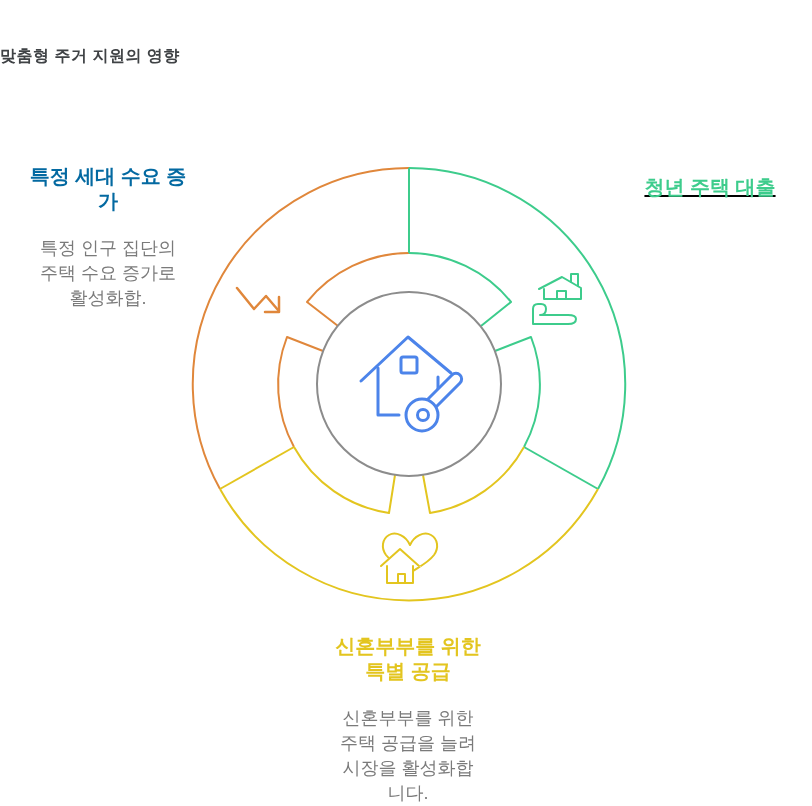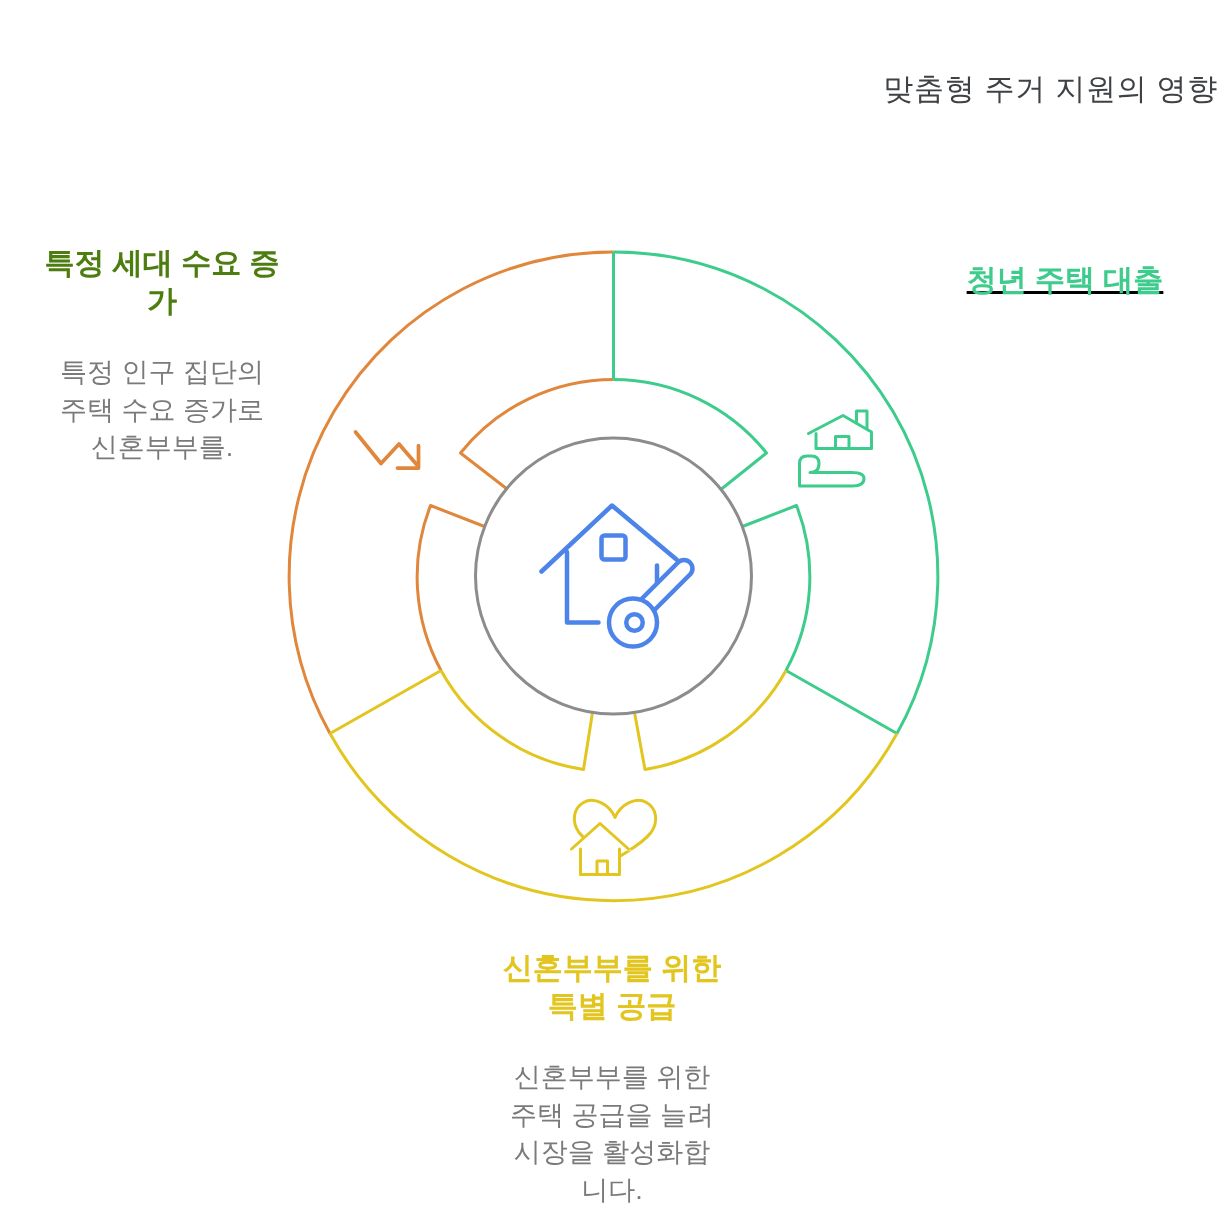--- a/index.html
+++ b/index.html
@@ -6,22 +6,22 @@
   .stage{
     position:relative;
     width:812px;height:806px;
     background:#ffffff;
     overflow:hidden;
     font-family:"Liberation Sans","DejaVu Sans",sans-serif;
   }
   .page-title{
     position:absolute;
     left:0;top:46px;width:812px;
-    text-align:right;
-    font-size:20px;font-weight:normal;
+    text-align:left;
+    font-size:16px;font-weight:bold;
     color:#3F4245;
     letter-spacing:0.5px;
   }
   .diagram-svg{position:absolute;left:0;top:0;}
   .seg-label{
     position:absolute;
     text-align:center;
     white-space:pre-line;
   }
   .seg-heading{
@@ -32,21 +32,21 @@
   .seg-body{
     font-size:18px;
     line-height:25px;
     color:#7A7A7A;
     margin-top:4px;
   }
   .seg-label.pos-left{left:12px;top:146px;width:192px;}
   .seg-label.pos-right{left:626px;top:157px;width:168px;text-decoration:underline;}
   .seg-label.pos-right .seg-body{margin-top:9px;}
   .seg-label.pos-bottom{left:318px;top:616px;width:180px;}
-  .hd-orange{color:#4d7c0f;}
+  .hd-orange{color:#0369a1;}
   .hd-green{color:#3DCC8C;}
   .hd-yellow{color:#E3C51F;}
 </style>
 </head>
 <body>
 
 <div class="stage">
 
   <div class="page-title">맞춤형 주거 지원의 영향</div>
 
@@ -102,21 +102,21 @@
       <circle cx="422" cy="415" r="16" fill="#ffffff"></circle>
       <circle cx="423" cy="415" r="5.5"></circle>
     </g>
   </svg>
 
   <div class="seg-label pos-left">
     <div class="seg-heading hd-orange">특정 세대 수요 증
 가</div>
     <div class="seg-body">특정 인구 집단의
 주택 수요 증가로
-신혼부부를.</div>
+활성화합.</div>
   </div>
 
   <div class="seg-label pos-right">
     <div class="seg-heading hd-green">청년 주택 대출</div>
   </div>
 
   <div class="seg-label pos-bottom">
     <div class="seg-heading hd-yellow">신혼부부를 위한
 특별 공급</div>
     <div class="seg-body">신혼부부를 위한

